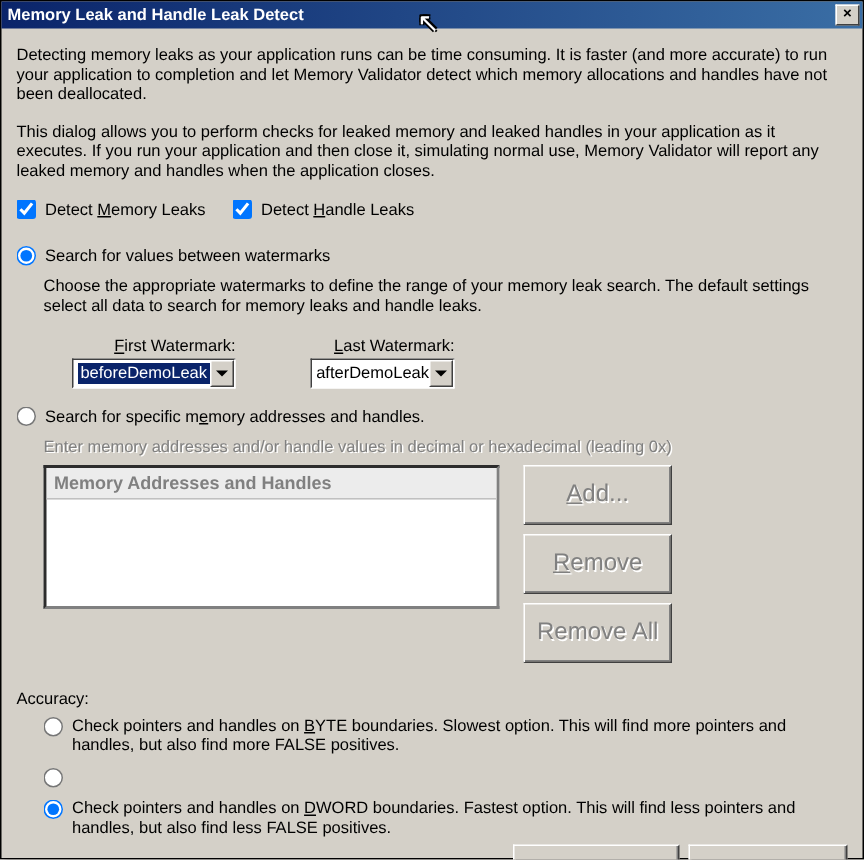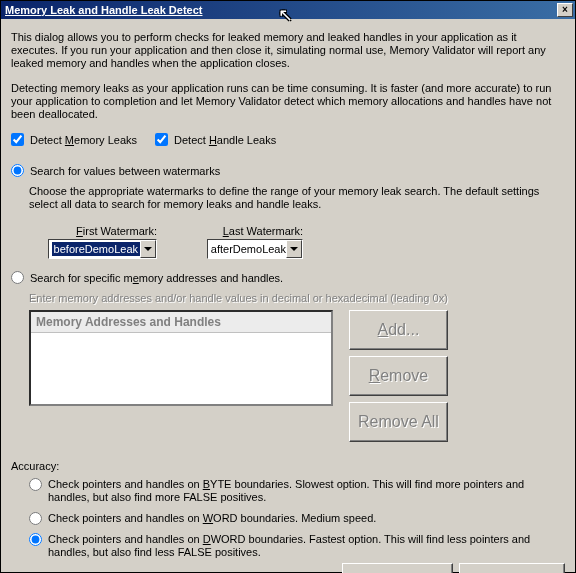--- a/index.html
+++ b/index.html
@@ -26,21 +26,21 @@
     background: linear-gradient(to right, #0a246a, #3a6ea5);
     color: #fff;
     font-weight: bold;
     height: 18px;
     line-height: 18px;
     padding: 0 2px 0 4px;
     display: flex;
     align-items: center;
     font-size: 11px;
   }
-  .titlebar .title { flex: 1; text-decoration: underline; }
+  .titlebar .title { flex: 1; }
   .titlebar .closebtn {
     width: 16px;
     height: 14px;
     background: #d4d0c8;
     border: 1px solid;
     border-color: #fff #404040 #404040 #fff;
     color: #000;
     font-size: 10px;
     font-weight: bold;
     text-align: center;
@@ -150,22 +150,22 @@
 
 <div class="window">
   <div class="titlebar">
     <span class="title">Memory Leak and Handle Leak Detect</span>
     <span class="closebtn">×</span>
   </div>
   <div class="cursor">↖</div>
 
   <div class="content">
 
+    <div class="para">Detecting memory leaks as your application runs can be time consuming. It is faster (and more accurate) to run your application to completion and let Memory Validator detect which memory allocations and handles have not been deallocated.</div>
     <div class="para">This dialog allows you to perform checks for leaked memory and leaked handles in your application as it executes. If you run your application and then close it, simulating normal use, Memory Validator will report any leaked memory and handles when the application closes.</div>
-    <div class="para">Detecting memory leaks as your application runs can be time consuming. It is faster (and more accurate) to run your application to completion and let Memory Validator detect which memory allocations and handles have not been deallocated.</div>
 
     <div class="row" style="gap:18px; margin:4px 0;">
       <label class="checkbox">
         <input type="checkbox" checked="" style="">
         <span><span>Detect </span><u>M</u><span>emory Leaks</span></span>
       </label>
       <label class="checkbox">
         <input type="checkbox" checked="" style="">
         <span><span>Detect </span><u>H</u><span>andle Leaks</span></span>
       </label>
@@ -227,21 +227,20 @@
 
     <div>Accuracy:</div>
 
     <label class="radio indent" style="align-items:flex-start; margin-top:2px;">
       <input type="radio" name="accuracy" style="">
       <span style="line-height:13px;"><span>Check pointers and handles on </span><u>B</u><span>YTE boundaries. Slowest option. This will find more pointers and handles, but also find more FALSE positives.</span></span>
     </label>
 
     <label class="radio indent" style="align-items:flex-start; margin-top:4px;">
       <input type="radio" name="accuracy" style="">
-      <span style="line-height:13px;"><span>Check pointers and handles on </span><u>W</u><span>ORD boundaries. Medium speed.</span></span>
     </label>
 
     <label class="radio indent" style="align-items:flex-start; margin-top:4px;">
       <input type="radio" name="accuracy" checked="" style="">
       <span style="line-height:13px;"><span>Check pointers and handles on </span><u>D</u><span>WORD boundaries. Fastest option. This will find less pointers and handles, but also find less FALSE positives.</span></span>
     </label>
 
     <div class="footer">
       <div class="btn" style="min-width:86px;">
           <span>Detect Leaks</span>

